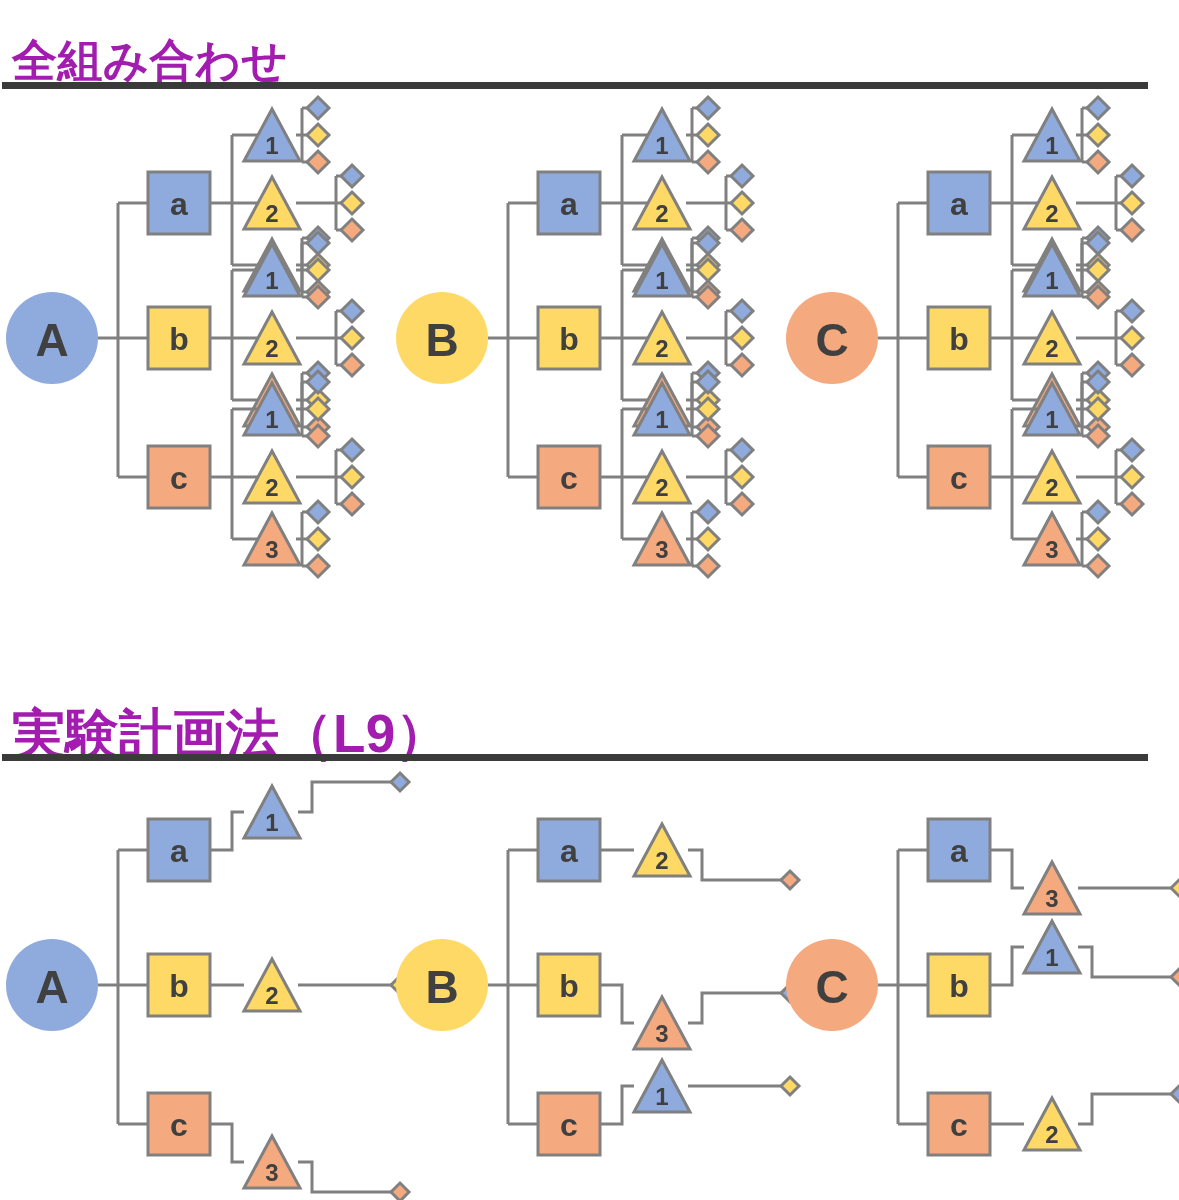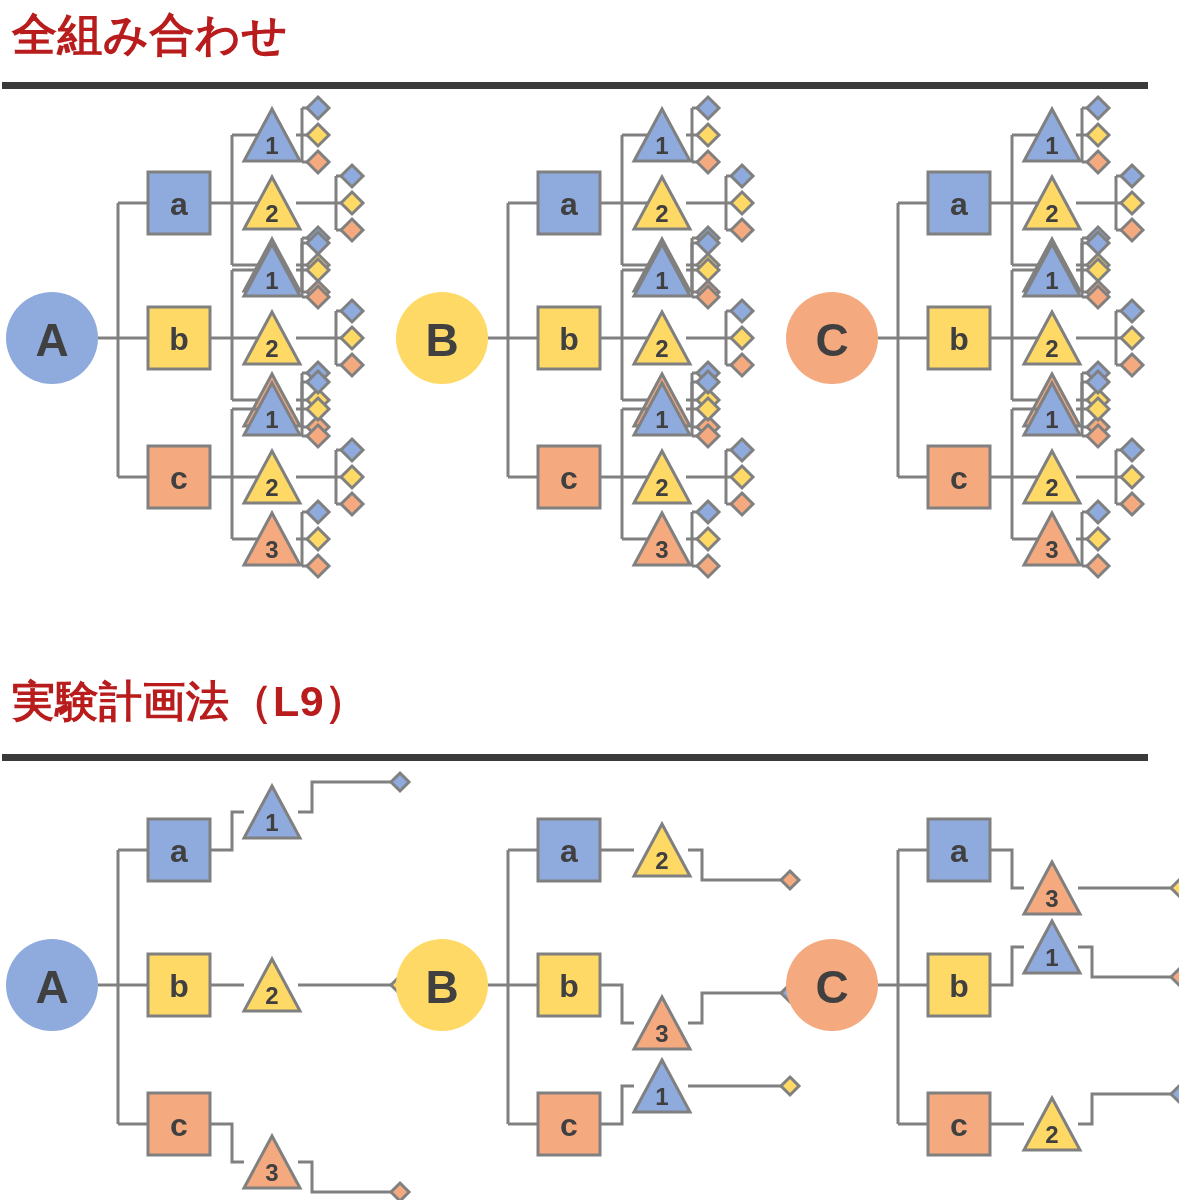--- a/index.html
+++ b/index.html
@@ -16,33 +16,34 @@
   }
   .page {
     position: absolute;
     left: 0; top: 0;
     width: 1179px;
     height: 1200px;
   }
   .section-title {
     position: absolute;
     font-weight: bold;
-    color: #b91c1c;
+    color: #a21caf;
     letter-spacing: 0.5px;
     white-space: nowrap;
+    margin-top: 26px;
   }
   #title-all {
     left: 12px;
     top: 5px;
     font-size: 45px;
   }
   #title-l9 {
     left: 12px;
     top: 673px;
-    font-size: 43px;
+    font-size: 53px;
   }
   .divider {
     position: absolute;
     left: 2px;
     width: 1146px;
     height: 7px;
     background: #3a3a3a;
   }
   #divider-all { top: 82px; }
   #divider-l9  { top: 754px; }

